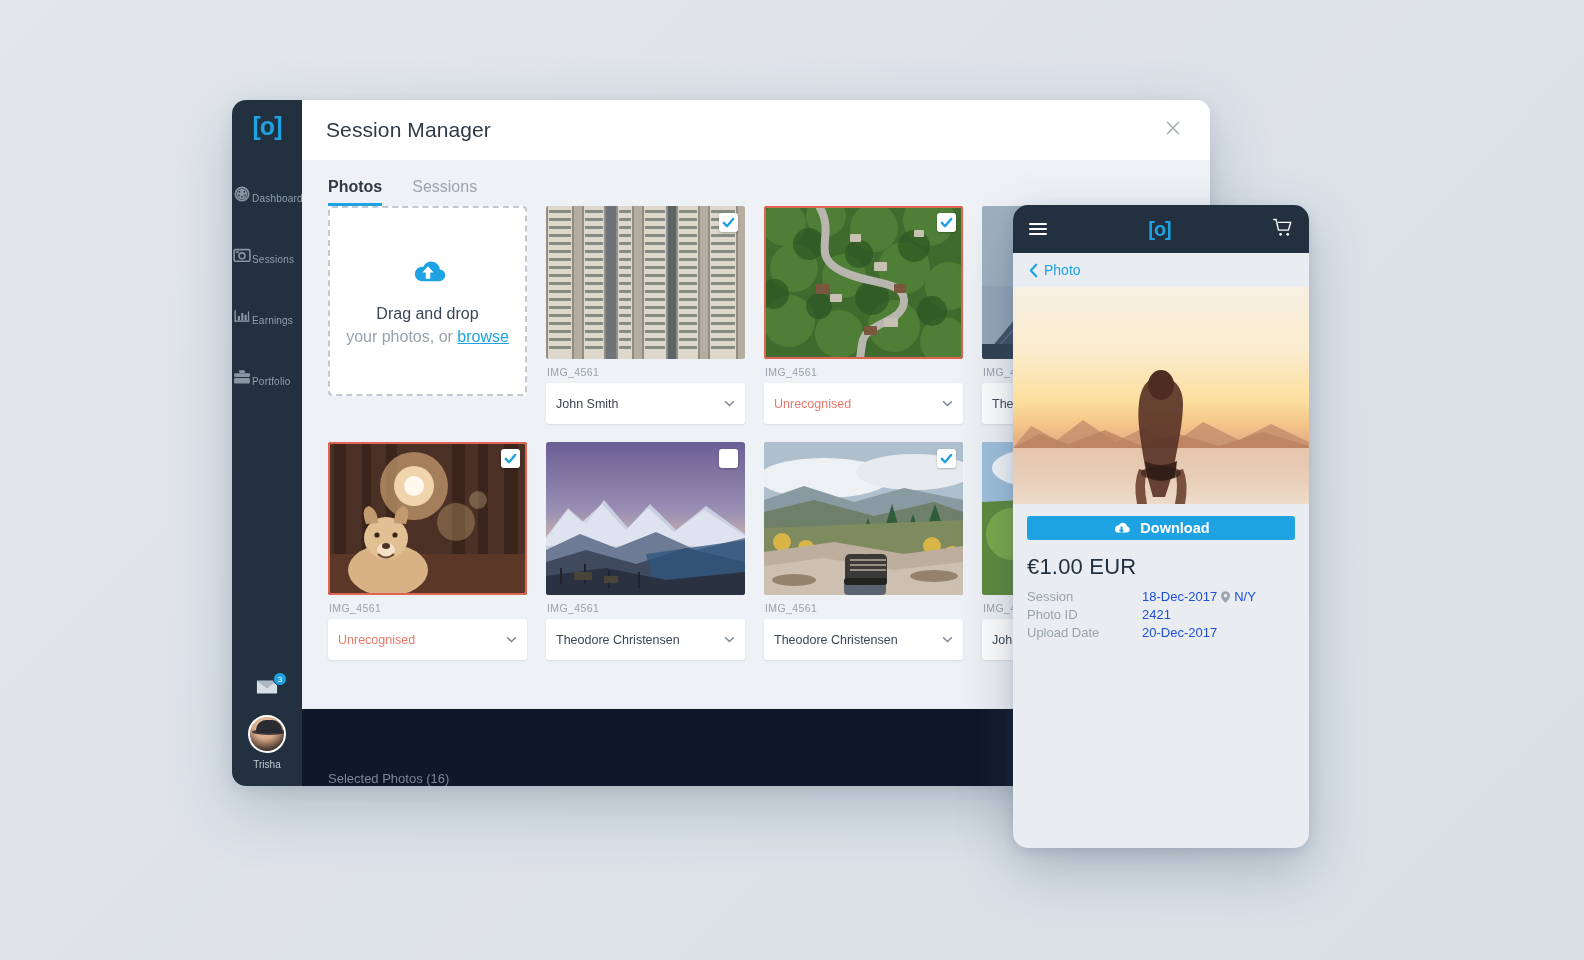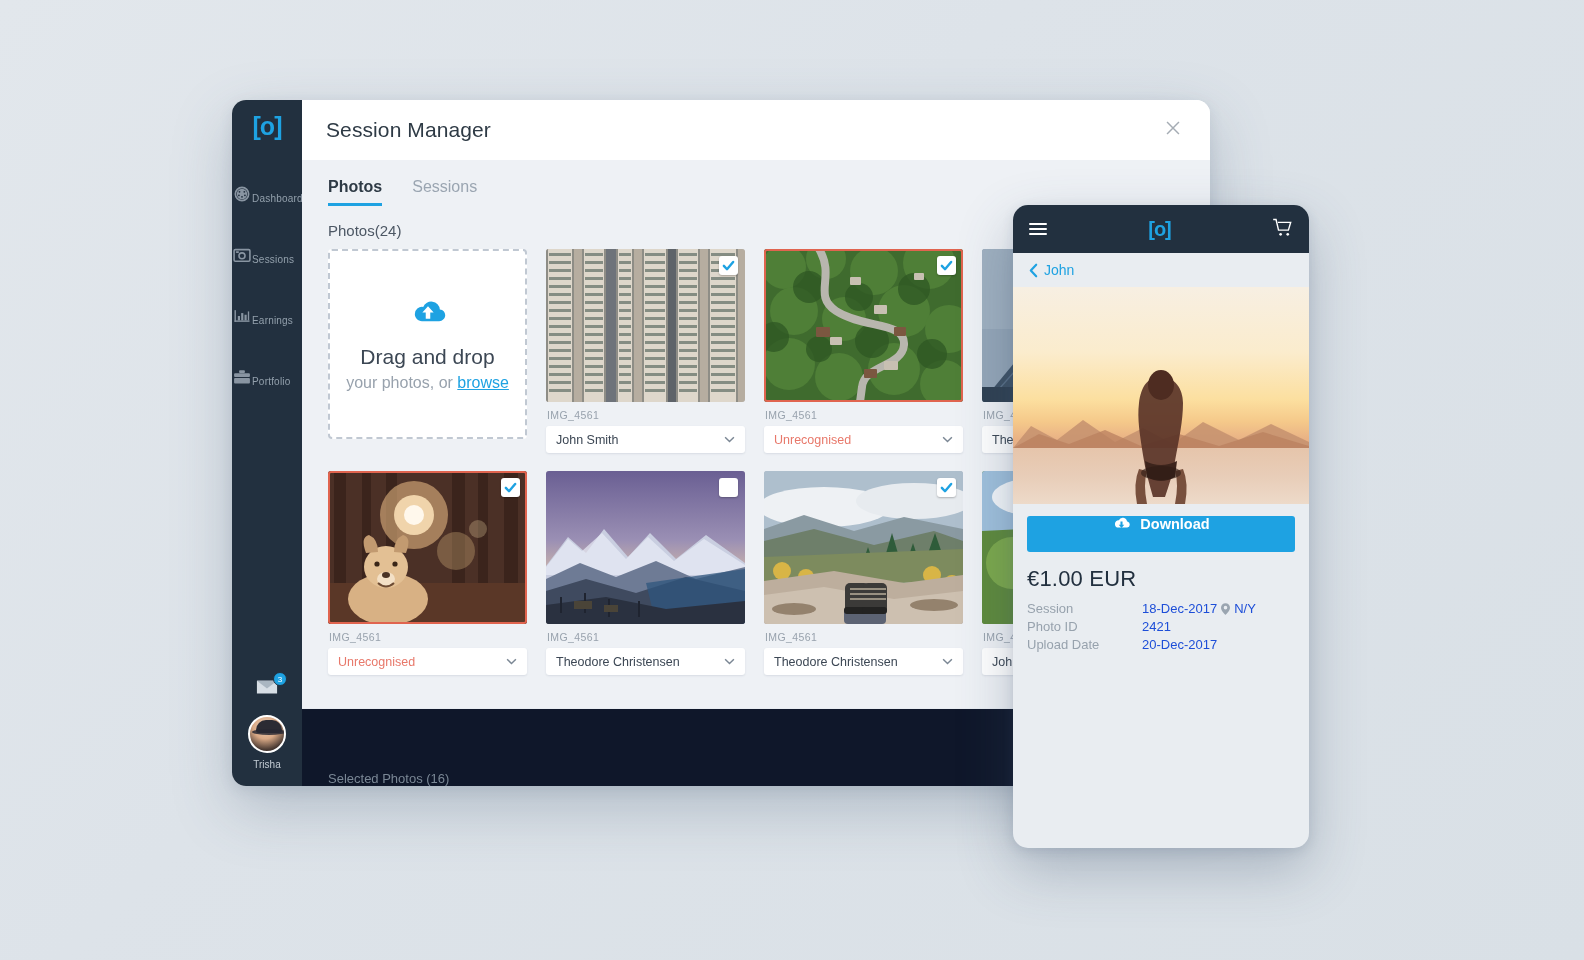--- a/index.html
+++ b/index.html
@@ -124,41 +124,41 @@
   
   .dropzone {
     height: 190px;
     border: 2px dashed #c0c8d2;
     border-radius: 4px;
     background: #ffffff;
     display: flex; flex-direction: column;
     align-items: center; justify-content: center;
     cursor: pointer;
   }
-  .dz-title { font-size: 21px; color: #3c4754; margin-top: 12px; }
+  .dz-title { font-size: 16px; color: #3c4754; margin-top: 12px; }
   .dz-sub { font-size: 16px; color: #98a2ad; margin-top: 5px; }
   .dz-sub a { color: #1ea2e2; text-decoration: underline; }
 
   
   .photo-card { display: flex; flex-direction: column; }
   .thumb {
     position: relative; height: 153px; border-radius: 3px;
     overflow: hidden; background: #ccc;
   }
   .thumb.flagged { outline: 2px solid #e0644f; outline-offset: -2px; }
   .check {
     position: absolute; top: 7px; right: 7px;
     width: 19px; height: 19px; border-radius: 3px;
     background: #fff; display: flex; align-items: center; justify-content: center;
     box-shadow: 0 1px 2px rgba(0,0,0,.25);
     cursor: pointer;
   }
   .img-name { font-size: 10.5px; color: #98a2ad; margin: 7px 0 5px 1px; letter-spacing:.4px;}
   .select-box {
-    height: 27px; background: #fff; border-radius: 3px;
+    height: 41px; background: #fff; border-radius: 3px;
     display: flex; align-items: center; padding: 0 10px;
     font-size: 12.5px; color: #3c4754;
     box-shadow: 0 1px 2px rgba(100,115,135,.16);
     cursor: pointer;
   }
   .select-box.unrecognised { color: #e8786a; }
   .select-box .sv { flex: 1; overflow: hidden; white-space: nowrap; }
 
   
   .footer-bar {
@@ -216,22 +216,22 @@
     background: linear-gradient(180deg,#e6c5ab 0%, #e8cdb8 50%, #eddac9 100%);
   }
   .hero-figure {
     position: absolute; left: 50%; bottom: 0; transform: translateX(-50%);
     width: 96px; height: 135px;
   }
 
   .m-body { flex: 1; padding: 12px 14px 0; overflow: hidden; }
   .download-btn {
     width: 100%; background: #1ea2e2; color: #fff; border: none;
-    border-radius: 3px; height: 36px;
-    display: flex; align-items: flex-start; justify-content: center; gap: 9px;
+    border-radius: 3px; height: 24px;
+    display: flex; align-items: center; justify-content: center; gap: 9px;
     font-size: 14.5px; font-weight: bold; cursor: pointer;
     font-family: "Liberation Sans", sans-serif;
   }
   .price { font-size: 22px; color: #22303f; margin: 14px 0 9px; letter-spacing:.2px;}
   .meta-row { display: flex; font-size: 13px; margin-bottom: 3px; }
   .meta-k { width: 90px; color: #97a2ad; }
   .meta-v { color: #1d4ed8; display: flex; align-items: center; gap: 4px; margin-left: 25px; }
 
   .photographer {
     margin-top: 13px; background: #fff; border-radius: 4px;
@@ -332,21 +332,20 @@
       </div>
     </div>
 
     <div id="content">
 
       <div class="tabs">
         <div class="tab active">Photos</div>
         <div class="tab">Sessions</div>
       </div>
 
-      <div class="section-title">Photos(24)</div>
 
       <div class="grid-scroll">
         <div class="grid">
 
           <div class="dropzone">
             <span>
               <svg width="42" height="32" viewBox="0 0 44 34" fill="#1ea2e2">
                 <path d="M34.6 13.2a9.2 9.2 0 0 0-17.7-2.6A7.6 7.6 0 0 0 8 18.1c0 4.2 3.4 7.6 7.6 7.6h18.2c3.6 0 6.5-2.9 6.5-6.5a6.5 6.5 0 0 0-5.7-6z"></path>
                 <path d="M22 9.8l6 6.6h-3.6v6.8h-4.8v-6.8H16z" fill="#fff"></path>
               </svg>
@@ -800,21 +799,21 @@
         <circle cx="9" cy="17.2" r="1.4" fill="#fff" stroke="none"></circle>
         <circle cx="16.5" cy="17.2" r="1.4" fill="#fff" stroke="none"></circle>
       </svg>
     </span>
   </div>
 
   <div class="m-back">
     <svg width="9" height="15" viewBox="0 0 10 16" fill="none" stroke="#1ea2e2" stroke-width="2.4" stroke-linecap="round" stroke-linejoin="round">
         <path d="M8 1.6 L2 8 L8 14.4"></path>
       </svg>
-    <span class="lbl">John</span>
+    <span class="lbl">Photo</span>
   </div>
 
   <div class="m-hero">
     <svg class="hero-hills" viewBox="0 0 296 46" preserveAspectRatio="none">
       <path d="M0 46 L18 24 L44 38 L70 18 L102 40 L130 26 L160 42 L190 20 L226 38 L258 22 L296 40 L296 46Z" fill="#c4906e" opacity=".85"></path>
       <path d="M0 46 L26 32 L56 42 L92 28 L128 44 L166 32 L206 44 L250 30 L296 44 L296 46Z" fill="#b9805f" opacity=".75"></path>
     </svg>
     <div class="hero-water"></div>
     <svg class="hero-figure" viewBox="0 0 96 135">
       <path d="M48 8 C62 8 70 20 70 34 C70 52 66 70 62 92 C60 104 56 116 52 128 L40 128 C36 114 32 100 30 86 C27 66 24 50 26 34 C28 18 34 8 48 8Z" fill="#5a3428" opacity=".92"></path>

